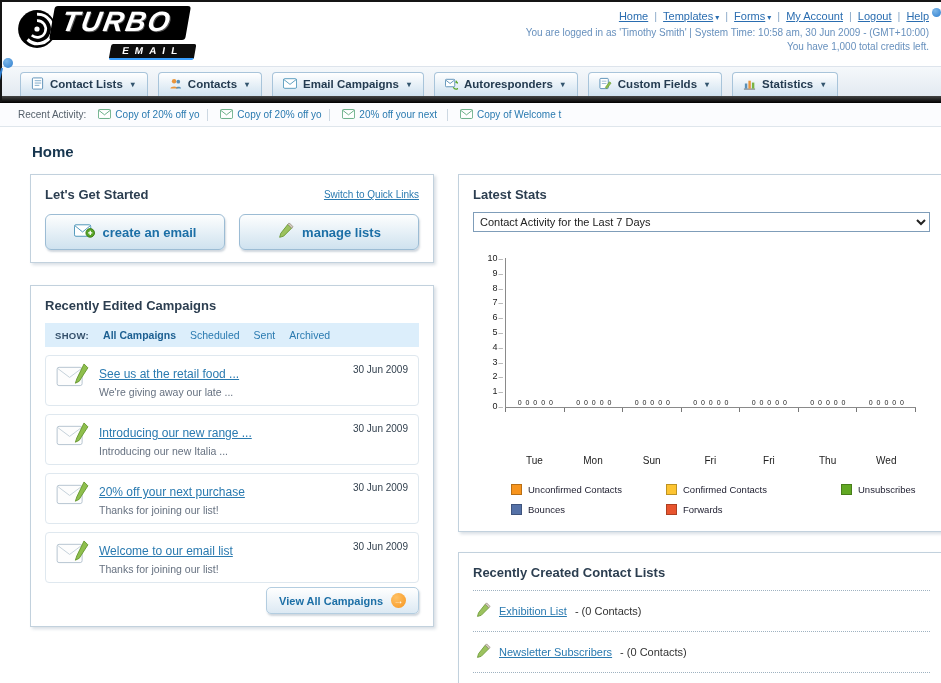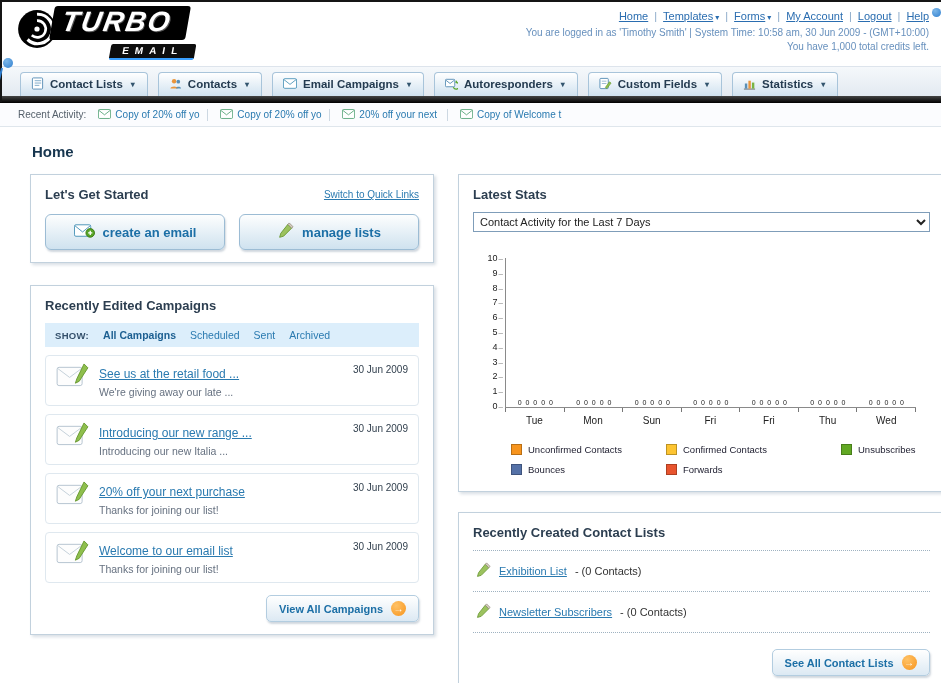--- a/index.html
+++ b/index.html
@@ -85,21 +85,21 @@
   
   .filter-bar { background:#dceefb; margin-top:10px; padding:6px 10px; display:flex; gap:14px; align-items:center; font-size:10.5px; }
   .show-label { font-weight:bold; font-size:9.5px; color:#34506b; letter-spacing:0.3px; }
   .filter { color:#2a7ab0; cursor:pointer; }
   .filter.active { font-weight:bold; color:#1c5f91; }
   .camp-row { border:1px solid #dfe8ef; border-radius:4px; padding:7px 10px; display:flex; gap:10px; margin-top:8px; position:relative; cursor:pointer; }
   .camp-text { padding-top:1px; }
   .camp-title { color:#2a7ab0; text-decoration:underline; font-size:12px; }
   .camp-sub { color:#667180; font-size:10.5px; margin-top:4px; }
   .camp-date { position:absolute; right:10px; top:8px; font-size:10px; color:#33414f; }
-  .view-all-row { display:flex; justify-content:flex-end; margin-top:12px; }
+  .view-all-row { display:flex; justify-content:flex-end; margin-top:4px; }
   .pill-btn {
     display:inline-flex; align-items:center; gap:8px;
     background:linear-gradient(#ffffff,#dce9f3); border:1px solid #b3cde0; border-radius:5px;
     padding:5px 12px; font-size:11px; font-weight:bold; color:#1c6fa6;
     box-shadow:1px 2px 2px rgba(120,140,160,0.35); cursor:pointer;
   }
   .arrow-circle {
     width:15px; height:15px; border-radius:50%; flex:none;
     background:radial-gradient(circle at 35% 30%, #ffc266, #f7941d);
     color:#fff; font-size:10px; line-height:15px; text-align:center; font-weight:bold;
@@ -112,21 +112,21 @@
   .y-axis { width:28px; height:158px; margin-top:-5px; display:flex; flex-direction:column; justify-content:space-between; align-items:flex-end; font-size:9px; color:#222; padding-right:2px; }
   .y-axis span::after { content:"\2013"; color:#777; margin-left:1px; font-size:8px; }
   .plot-col { flex:1; }
   .plot { height:150px; border-left:1px solid #8a8a8a; border-bottom:1px solid #8a8a8a; position:relative; }
   .zeros-row { position:absolute; bottom:1px; left:0; right:0; display:flex; }
   .zero-group { flex:1; text-align:center; font-size:7px; color:#222; word-spacing:2px; }
   .x-ticks { display:flex; height:4px; }
   .x-ticks div { flex:1; border-right:1px solid #777; }
   .x-ticks div:first-child { border-left:1px solid #777; }
   .x-axis { display:flex; }
-  .x-day { flex:1; text-align:center; font-size:10px; color:#222; padding-top:3px; }
+  .x-day { flex:1; text-align:center; font-size:10px; color:#222; padding-top:3px;margin-top:40px; }
   .legend { margin:18px 0 4px 34px; display:grid; grid-template-columns:155px 175px auto; row-gap:9px; font-size:9.5px; color:#223; }
   .legend-item { display:flex; align-items:center; gap:6px; }
   .swatch { width:11px; height:11px; border:1px solid rgba(0,0,0,0.25); flex:none; }
 
   
   .cl-list { margin-top:10px; border-top:1px dotted #9fb2c1; }
   .cl-item { display:flex; align-items:center; gap:8px; padding:11px 2px; border-bottom:1px dotted #9fb2c1; font-size:11px; cursor:pointer; }
   .cl-name { color:#2a7ab0; text-decoration:underline; }
   .cl-suffix { color:#333; }
   .see-all-row { display:flex; justify-content:flex-end; margin-top:16px; }

